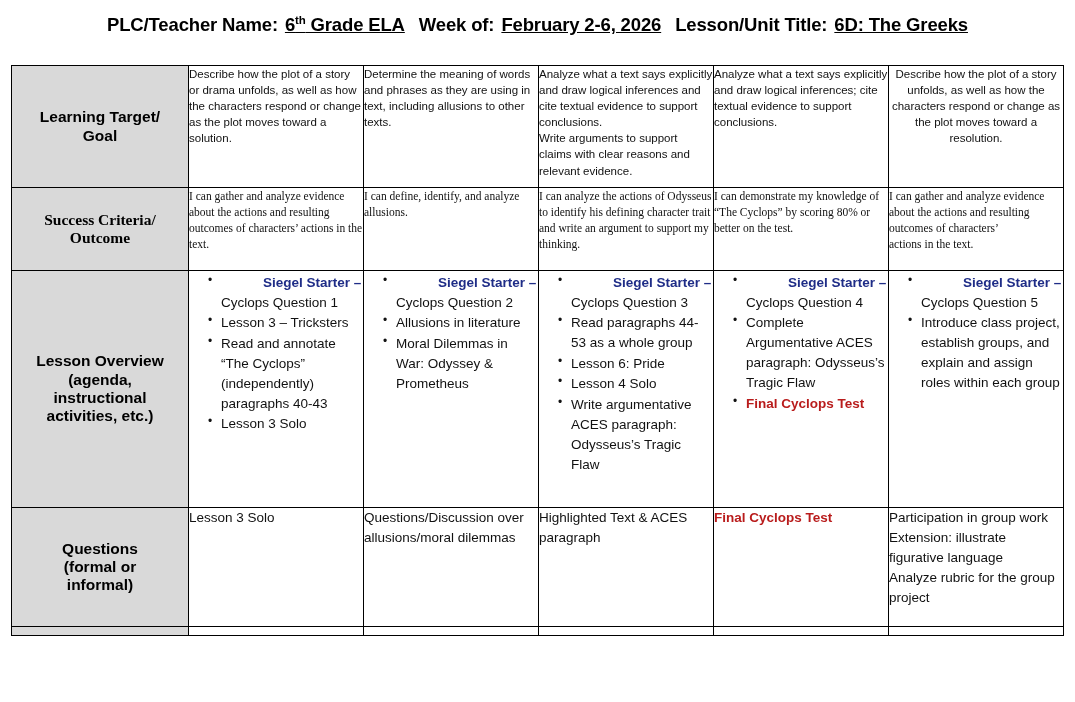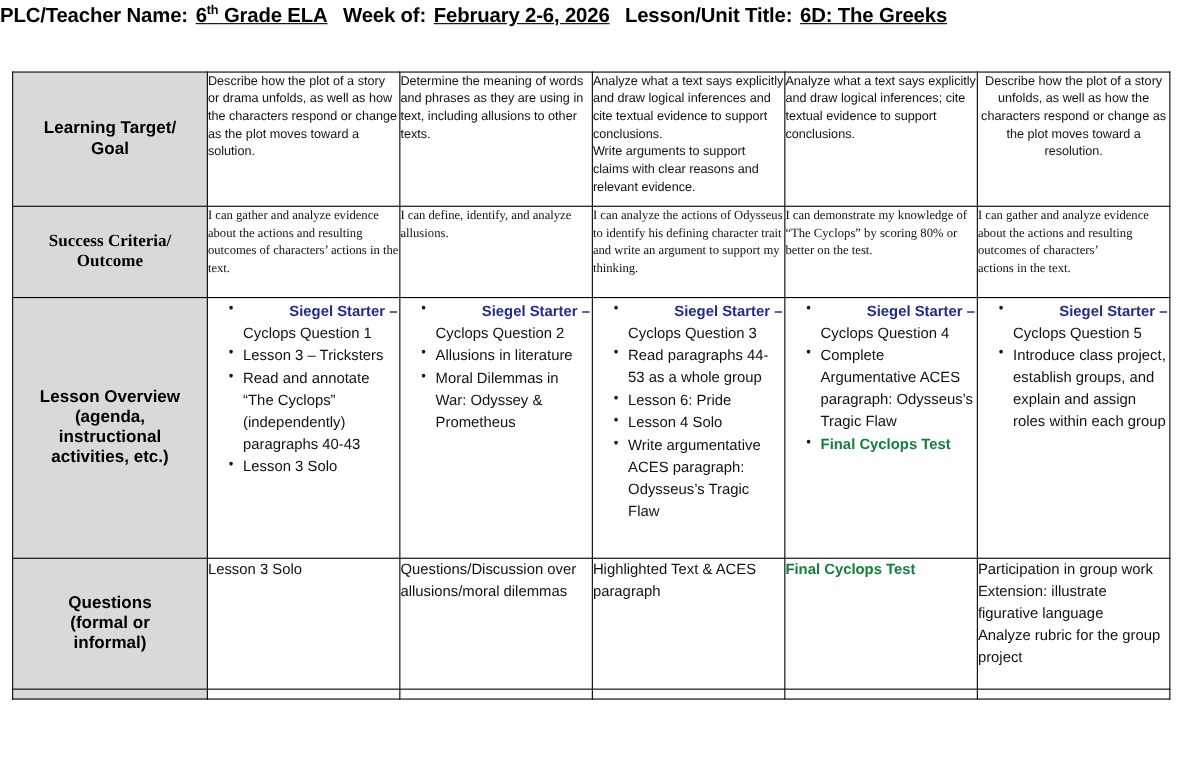--- a/index.html
+++ b/index.html
@@ -17,25 +17,25 @@
 
   .page {
     position: relative;
     width: 1075px;
     height: 702px;
     box-sizing: border-box;
   }
 
   
   .doc-header {
-    text-align: left;
+    text-align: center;
     font-size: 18.5px;
     font-weight: bold;
     letter-spacing: -0.15px;
-    padding-top: 4px;
+    padding-top: 15px;
     padding-bottom: 0;
     white-space: nowrap;
     line-height: 1.1;
   }
   .doc-header .seg { display: inline; }
   .doc-header .u { text-decoration: underline; }
   .doc-header sup {
     font-size: 0.62em;
     vertical-align: super;
     line-height: 0;
@@ -128,21 +128,21 @@
     left: 0;
     top: -1px;
     font-size: 12px;
   }
   .hl-blue {
     color: #1f2d87;
     font-weight: bold;
     margin-left: 42px;
   }
   .hl-red {
-    color: #15803d;
+    color: #b91c1c;
     font-weight: bold;
   }
 
   .plain-lines div { display: block; }
 
   
   tr.r-head td { height: 27px; }
   tr.r-std  td { height: 36px; }
   tr.r-lt   td { height: 121px; }
   tr.r-sc   td { height: 82px; font-family: Liberation Serif, serif; }

